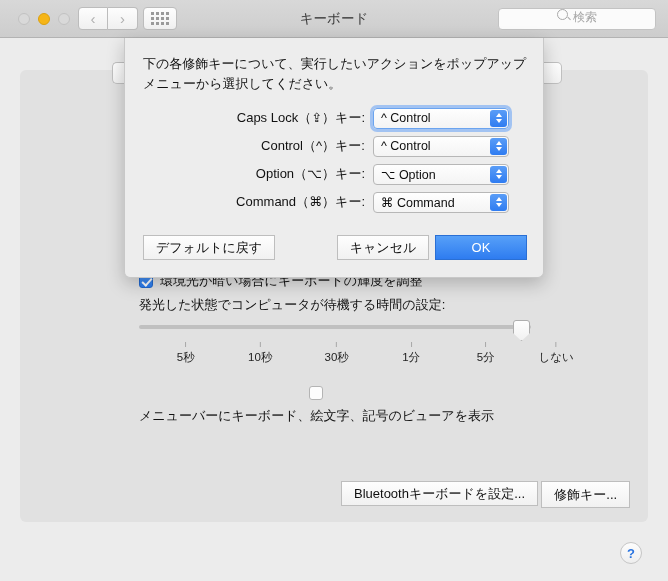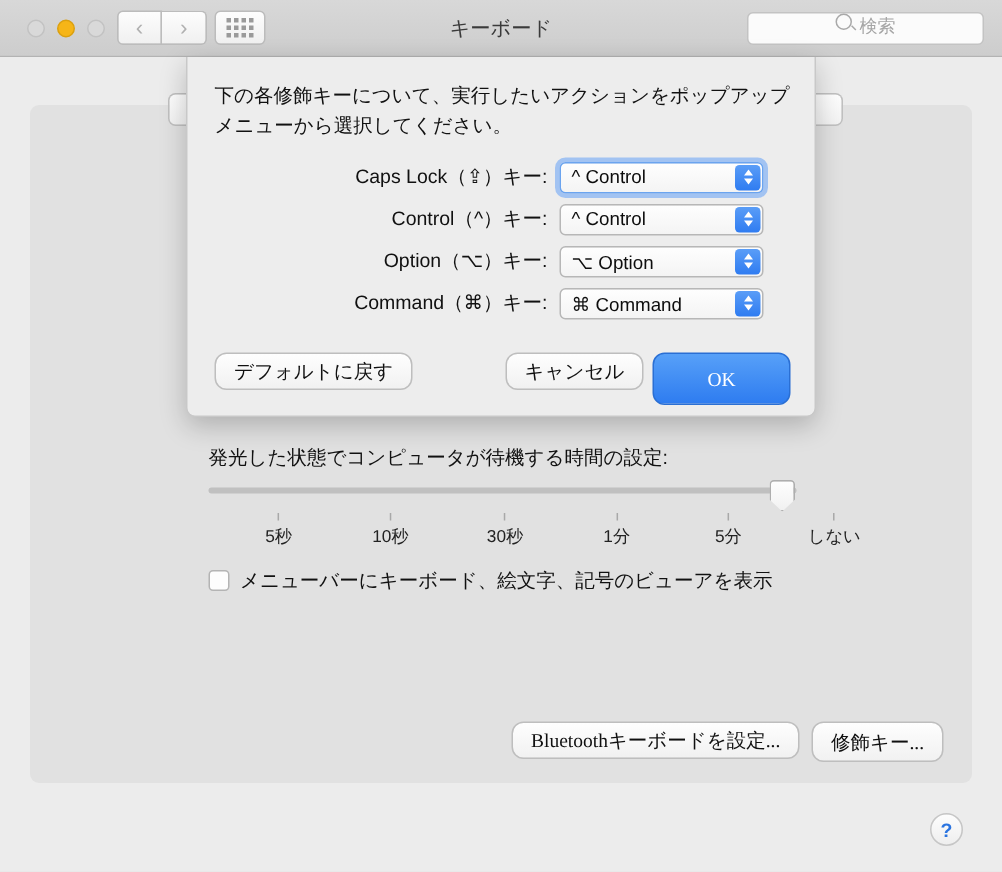--- a/index.html
+++ b/index.html
@@ -202,29 +202,29 @@
   }
   .ticks { position: absolute; left: 0; top: 22px; width: 392px; height: 28px; margin-left: 35px; }
   .tick { position: absolute; top: 0; transform: translateX(-50%); text-align: center; }
   .tick .mark { width: 1px; height: 5px; background: #a8a8a8; margin: 0 auto 3px; }
   .tick .tlabel { font-size: 11.5px; color: #222; white-space: nowrap; }
 
   
   .pushbtn {
     background: linear-gradient(to bottom, #fefefe, #f1f1f1);
     border: 1px solid #bebebe;
-    border-radius: 8px;
+    border-radius: 0;
     font-size: 13px;
     color: #101010;
     padding: 4px 12px;
     box-sizing: border-box;
     display: inline-flex;
     align-items: center;
     justify-content: center;
-    font-family: Liberation Serif, serif;
+    font-family: Liberation Sans, sans-serif;
     white-space: nowrap;
   }
   .btn-bt { position: absolute; left: 341px; top: 481px; height: 25px; }
   .btn-mod { position: absolute; left: 541px; top: 481px; height: 27px; }
 
   .helpbtn {
     position: absolute;
     left: 620px; top: 542px;
     width: 22px; height: 22px;
     border-radius: 50%;
@@ -314,37 +314,41 @@
 
   .sheet-buttons {
     position: absolute;
     left: 0; bottom: 16px;
     width: 420px;
     height: 26px;
   }
   .btn-default-restore { position: absolute; left: 18px; top: 0; height: 25px; }
   .btn-cancel { position: absolute; left: 212px; top: 0; height: 25px; width: 92px; }
   .btn-ok {
-    position: absolute; right: 18px; top: 0; height: 35px; width: 92px;
+    position: absolute; right: 18px; top: 0; height: 25px; width: 92px;
     background: linear-gradient(to bottom, #57a0f8, #2e7cf0);
     border: 1px solid #2a6fd4;
     color: #fff;
   }
 </style>
 </head>
 <body>
 
 <div class="window">
 
   <div class="bg-panel"></div>
   <div class="nub nub-left"></div>
   <div class="nub nub-right"></div>
 
   <div class="bg-content">
 
+    <div class="cb-row" style="left:139px; top:272px;">
+      <span class="cb cb-on"></span>
+      <span>環境光が暗い場合にキーボードの輝度を調整</span>
+    </div>
 
     <div class="slider-label">発光した状態でコンピュータが待機する時間の設定:</div>
 
     <div class="slider-wrap">
       <div class="slider-track"></div>
       <div class="slider-thumb"></div>
       <div class="ticks">
         <div class="tick" style="left:3%;">
           <div class="mark"></div>
           <div class="tlabel">5秒</div>
@@ -365,21 +369,21 @@
           <div class="mark"></div>
           <div class="tlabel">5分</div>
         </div>
         <div class="tick" style="left:97.5%;">
           <div class="mark"></div>
           <div class="tlabel">しない</div>
         </div>
       </div>
     </div>
 
-    <div class="cb-row" style="left:139px; top:378px;">
+    <div class="cb-row" style="left:139px; top:386px;flex-direction:column;">
       <span class="cb cb-off"></span>
       <span>メニューバーにキーボード、絵文字、記号のビューアを表示</span>
     </div>
 
     <div class="pushbtn btn-bt">Bluetoothキーボードを設定...</div>
     <div class="pushbtn btn-mod">修飾キー...</div>
 
     <div class="helpbtn">?</div>
   </div>
 

